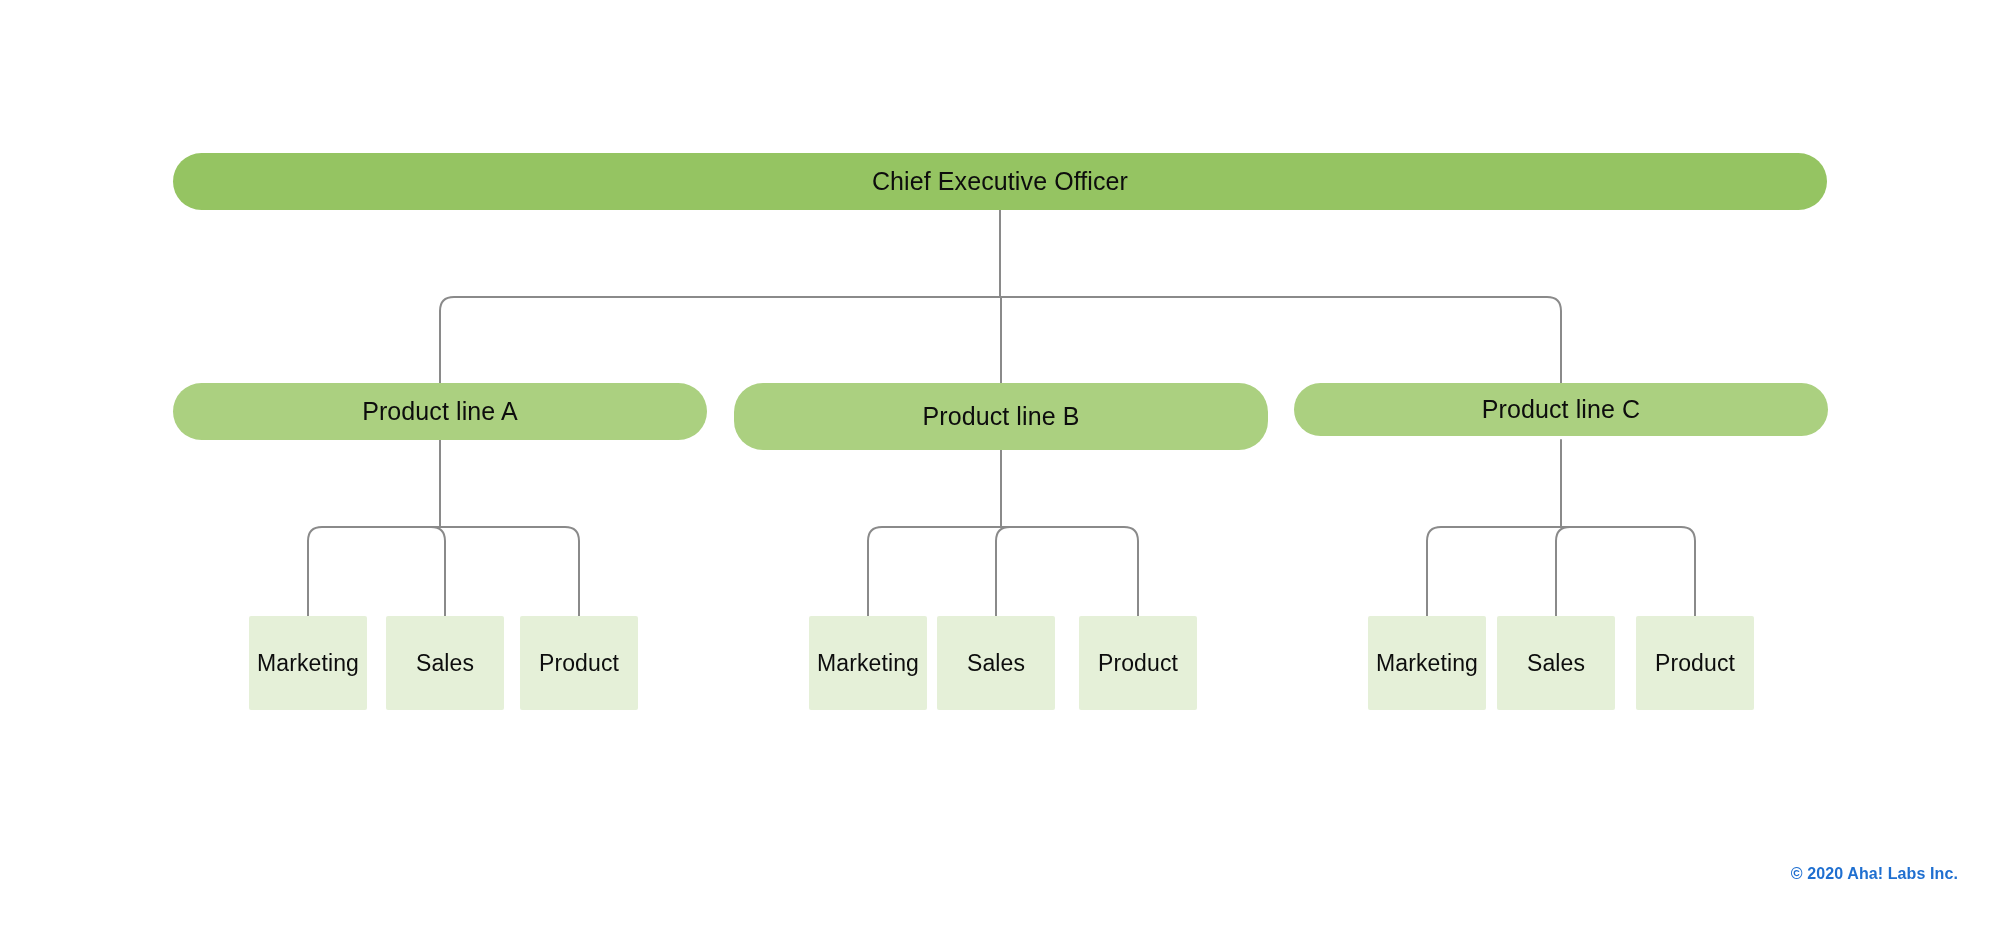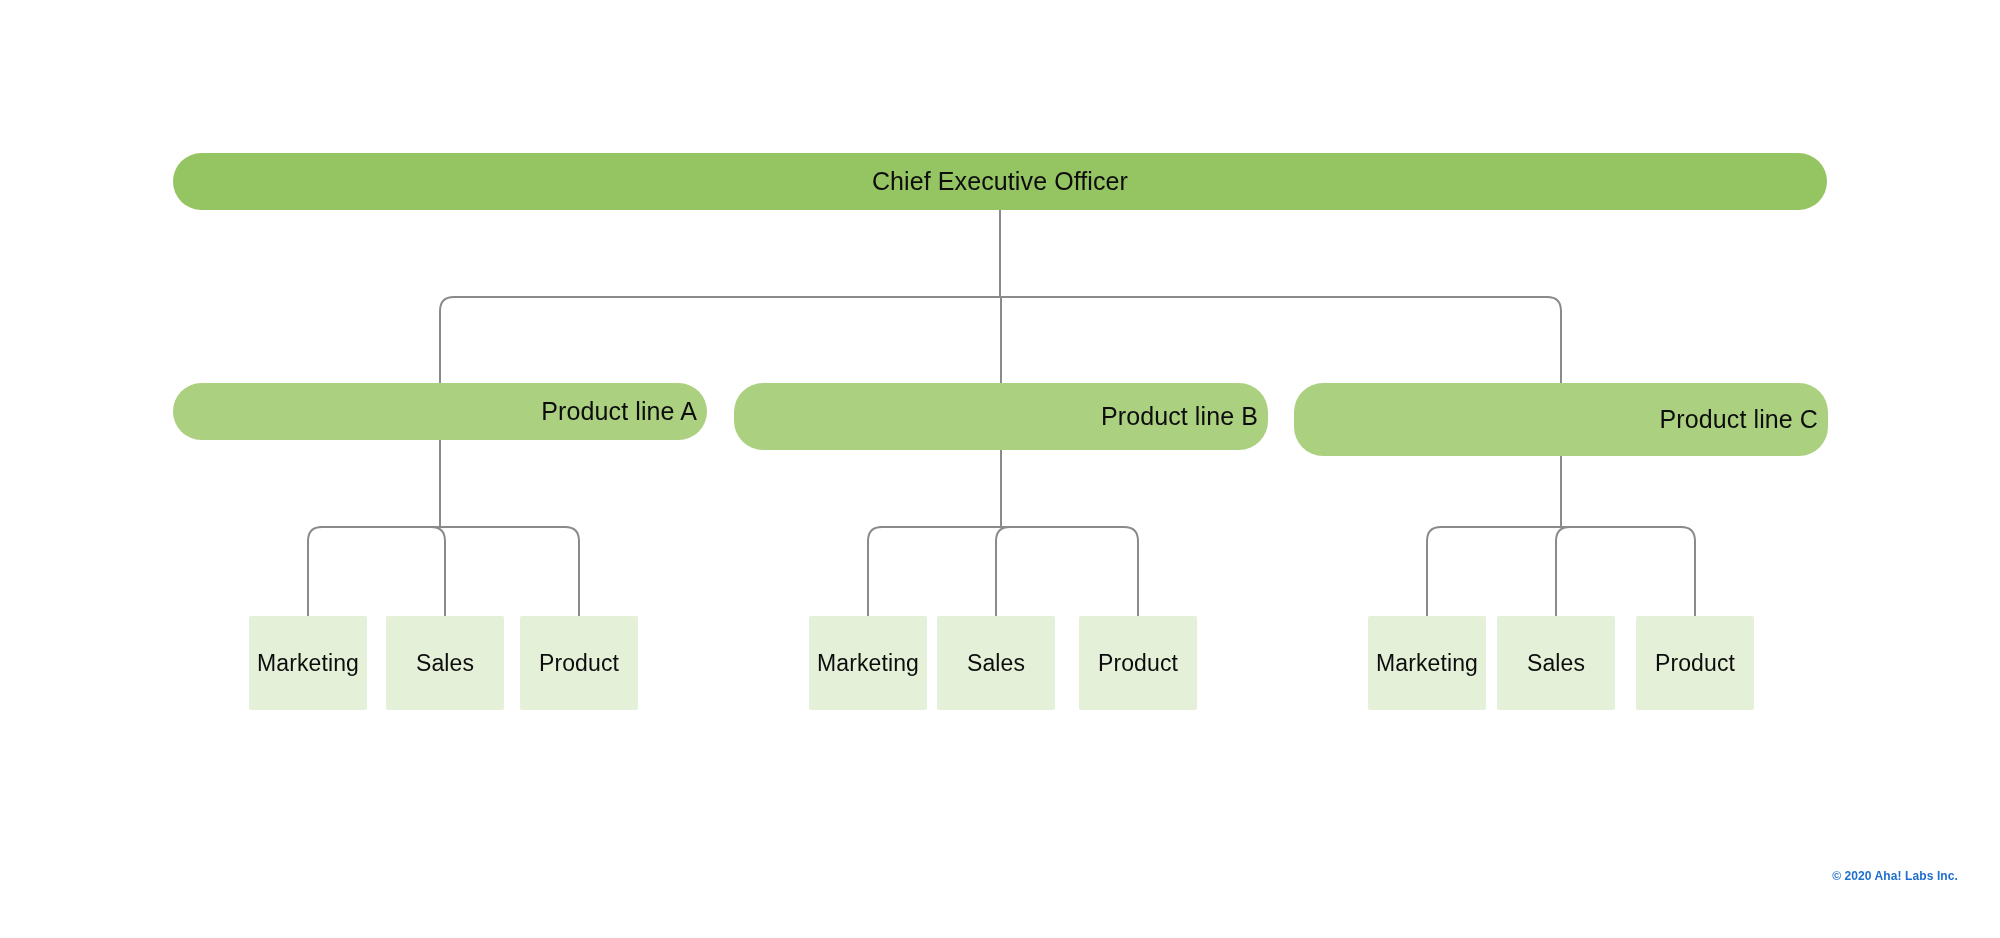--- a/index.html
+++ b/index.html
@@ -37,37 +37,36 @@
   }
   .node-ceo {
     border-radius: 29px;
     font-size: 25px;
     letter-spacing: 0.1px;
   }
   .node-division {
     border-radius: 29px;
     font-size: 25px;
     letter-spacing: 0.1px;
-    justify-content: flex-end;
   }
   .node-team {
     border-radius: 2px;
     font-size: 23px;
     letter-spacing: 0.1px;
   }
   .node-label {
     display: block;
     line-height: 1.15;
     padding: 0 10px;
   }
   #footer-credit {
     position: absolute;
     right: 42px;
     bottom: 55px;
-    font-size: 12px;
+    font-size: 16px;
     font-weight: bold;
     color: #1f6fd0;
     letter-spacing: 0.1px;
     white-space: nowrap;
   }
 </style>
 </head>
 <body>
 
 <div id="canvas">
@@ -81,21 +80,21 @@
   <div class="node node-ceo" style="left: 173px; top: 153px; width: 1654px; height: 57px; background: rgb(149, 196, 98);">
     <span class="node-label">Chief Executive Officer</span>
   </div>
 
   <div class="node node-division" style="left: 173px; top: 383px; width: 534px; height: 57px; background: rgb(171, 208, 128);">
     <span class="node-label">Product line A</span>
   </div>
   <div class="node node-division" style="left: 734px; top: 383px; width: 534px; height: 67px; background: rgb(171, 208, 128);">
     <span class="node-label">Product line B</span>
   </div>
-  <div class="node node-division" style="left: 1294px; top: 383px; width: 534px; height: 73px; background: rgb(171, 208, 128);">
+  <div class="node node-division" style="left: 1294px; top: 383px; width: 534px; height: 53px; background: rgb(171, 208, 128);">
     <span class="node-label">Product line C</span>
   </div>
 
   <div class="node node-team" style="left: 249px; top: 616px; width: 118px; height: 94px; background: rgb(229, 240, 216);">
     <span class="node-label">Marketing</span>
   </div>
   <div class="node node-team" style="left: 386px; top: 616px; width: 118px; height: 94px; background: rgb(229, 240, 216);">
     <span class="node-label">Sales</span>
   </div>
   <div class="node node-team" style="left: 520px; top: 616px; width: 118px; height: 94px; background: rgb(229, 240, 216);">

